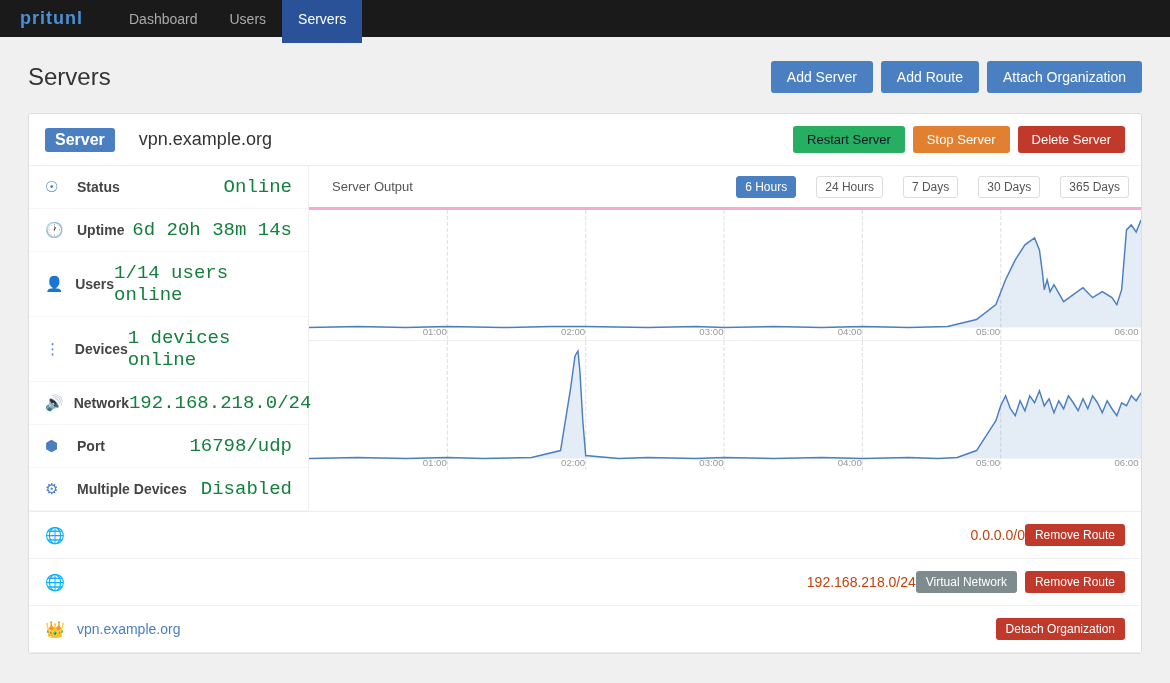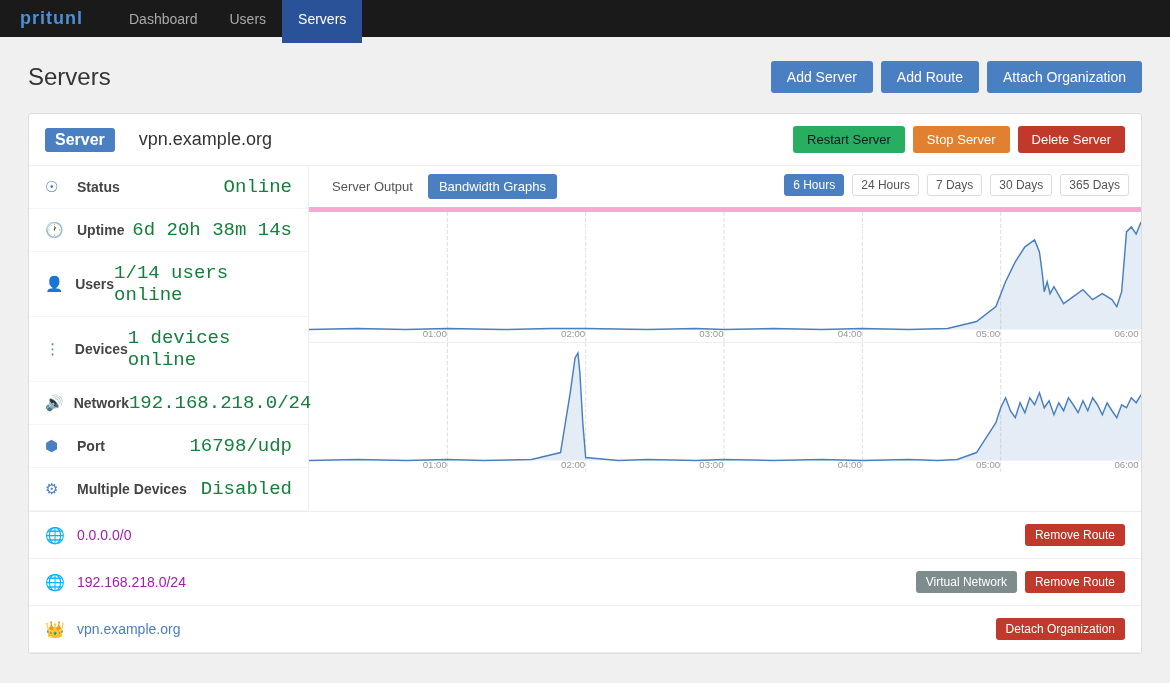--- a/index.html
+++ b/index.html
@@ -37,39 +37,39 @@
     
     .server-body { display: flex; }
     .server-stats { width: 280px; min-width: 280px; border-right: 1px solid #eee; }
     .stat-row { display: flex; align-items: center; padding: 10px 16px; border-bottom: 1px solid #f5f5f5; }
     .stat-icon { width: 22px; margin-right: 10px; color: #4a7fc1; font-size: 15px; }
     .stat-label { flex: 1; font-weight: 600; color: #444; }
     .stat-value { color: #15803d; font-size: 19px; font-family: Liberation Mono, monospace; }
 
     
     .chart-area { flex: 1; padding: 0; }
-    .chart-tabs { display: flex; align-items: flex-start; padding: 8px 12px; border-bottom: 5px solid #f9a8d4; gap: 4px; }
+    .chart-tabs { display: flex; align-items: center; padding: 8px 12px; border-bottom: 3px solid #f9a8d4; gap: 4px; }
     .chart-tab { padding: 4px 10px; border-radius: 3px; cursor: pointer; font-size: 13px; color: #555; border: 1px solid transparent; }
     .chart-tab.active { background: #4a7fc1; color: #fff; }
-    .time-btns { margin-left: auto; display: flex; gap: 8px; }
+    .time-btns { margin-left: auto; display: flex; gap: 20px; }
     .time-btn { padding: 3px 8px; border-radius: 3px; border: 1px solid #ddd; background: #fff; font-size: 12px; cursor: pointer; color: #555; }
     .time-btn.active { background: #4a7fc1; color: #fff; border-color: #4a7fc1; }
 
     .chart-container { display: flex; flex-direction: column; height: 260px; }
     .chart-half { flex: 1; position: relative; border-bottom: 1px solid #eee; overflow: hidden; }
     .chart-half:last-child { border-bottom: none; }
 
     svg.chart { width: 100%; height: 100%; }
 
     
     .routes-section { border-top: 1px solid #eee; }
     .route-row { display: flex; align-items: center; padding: 12px 16px; border-bottom: 1px solid #f0f0f0; }
     .route-row:last-child { border-bottom: none; }
     .route-icon { color: #4a7fc1; margin-right: 12px; font-size: 16px; }
-    .route-addr { color: #a21caf; font-size: 14px; flex: 1; }
+    .route-addr { color: #c2410c; font-size: 14px; flex: 1; text-align: right; }
     .route-actions { display: flex; gap: 8px; align-items: center; }
     .org-row { display: flex; align-items: center; padding: 12px 16px; border-bottom: 1px solid #f0f0f0; }
     .org-icon { color: #4a7fc1; margin-right: 12px; font-size: 16px; }
     .org-name { color: #4a7fc1; font-size: 14px; flex: 1; }
     .btn-sm { padding: 4px 10px; font-size: 12px; border-radius: 3px; border: none; cursor: pointer; font-weight: 500; }
     .btn-sm-red { background: #c0392b; color: #fff; }
     .btn-sm-gray { background: #7f8c8d; color: #fff; }
   </style>
 </head>
 <body>
@@ -143,21 +143,20 @@
         <div class="stat-row">
           <span class="stat-icon">⚙</span>
           <span class="stat-label">Multiple Devices</span>
           <span class="stat-value">Disabled</span>
         </div>
       </div>
 
       <div class="chart-area">
         <div class="chart-tabs">
           <span class="chart-tab">Server Output</span>
-          <span class="chart-tab active">Bandwidth Graphs</span>
           <div class="time-btns">
             <button class="time-btn active">6 Hours</button>
             <button class="time-btn">24 Hours</button>
             <button class="time-btn">7 Days</button>
             <button class="time-btn">30 Days</button>
             <button class="time-btn">365 Days</button>
           </div>
         </div>
 
         <div class="chart-container">

